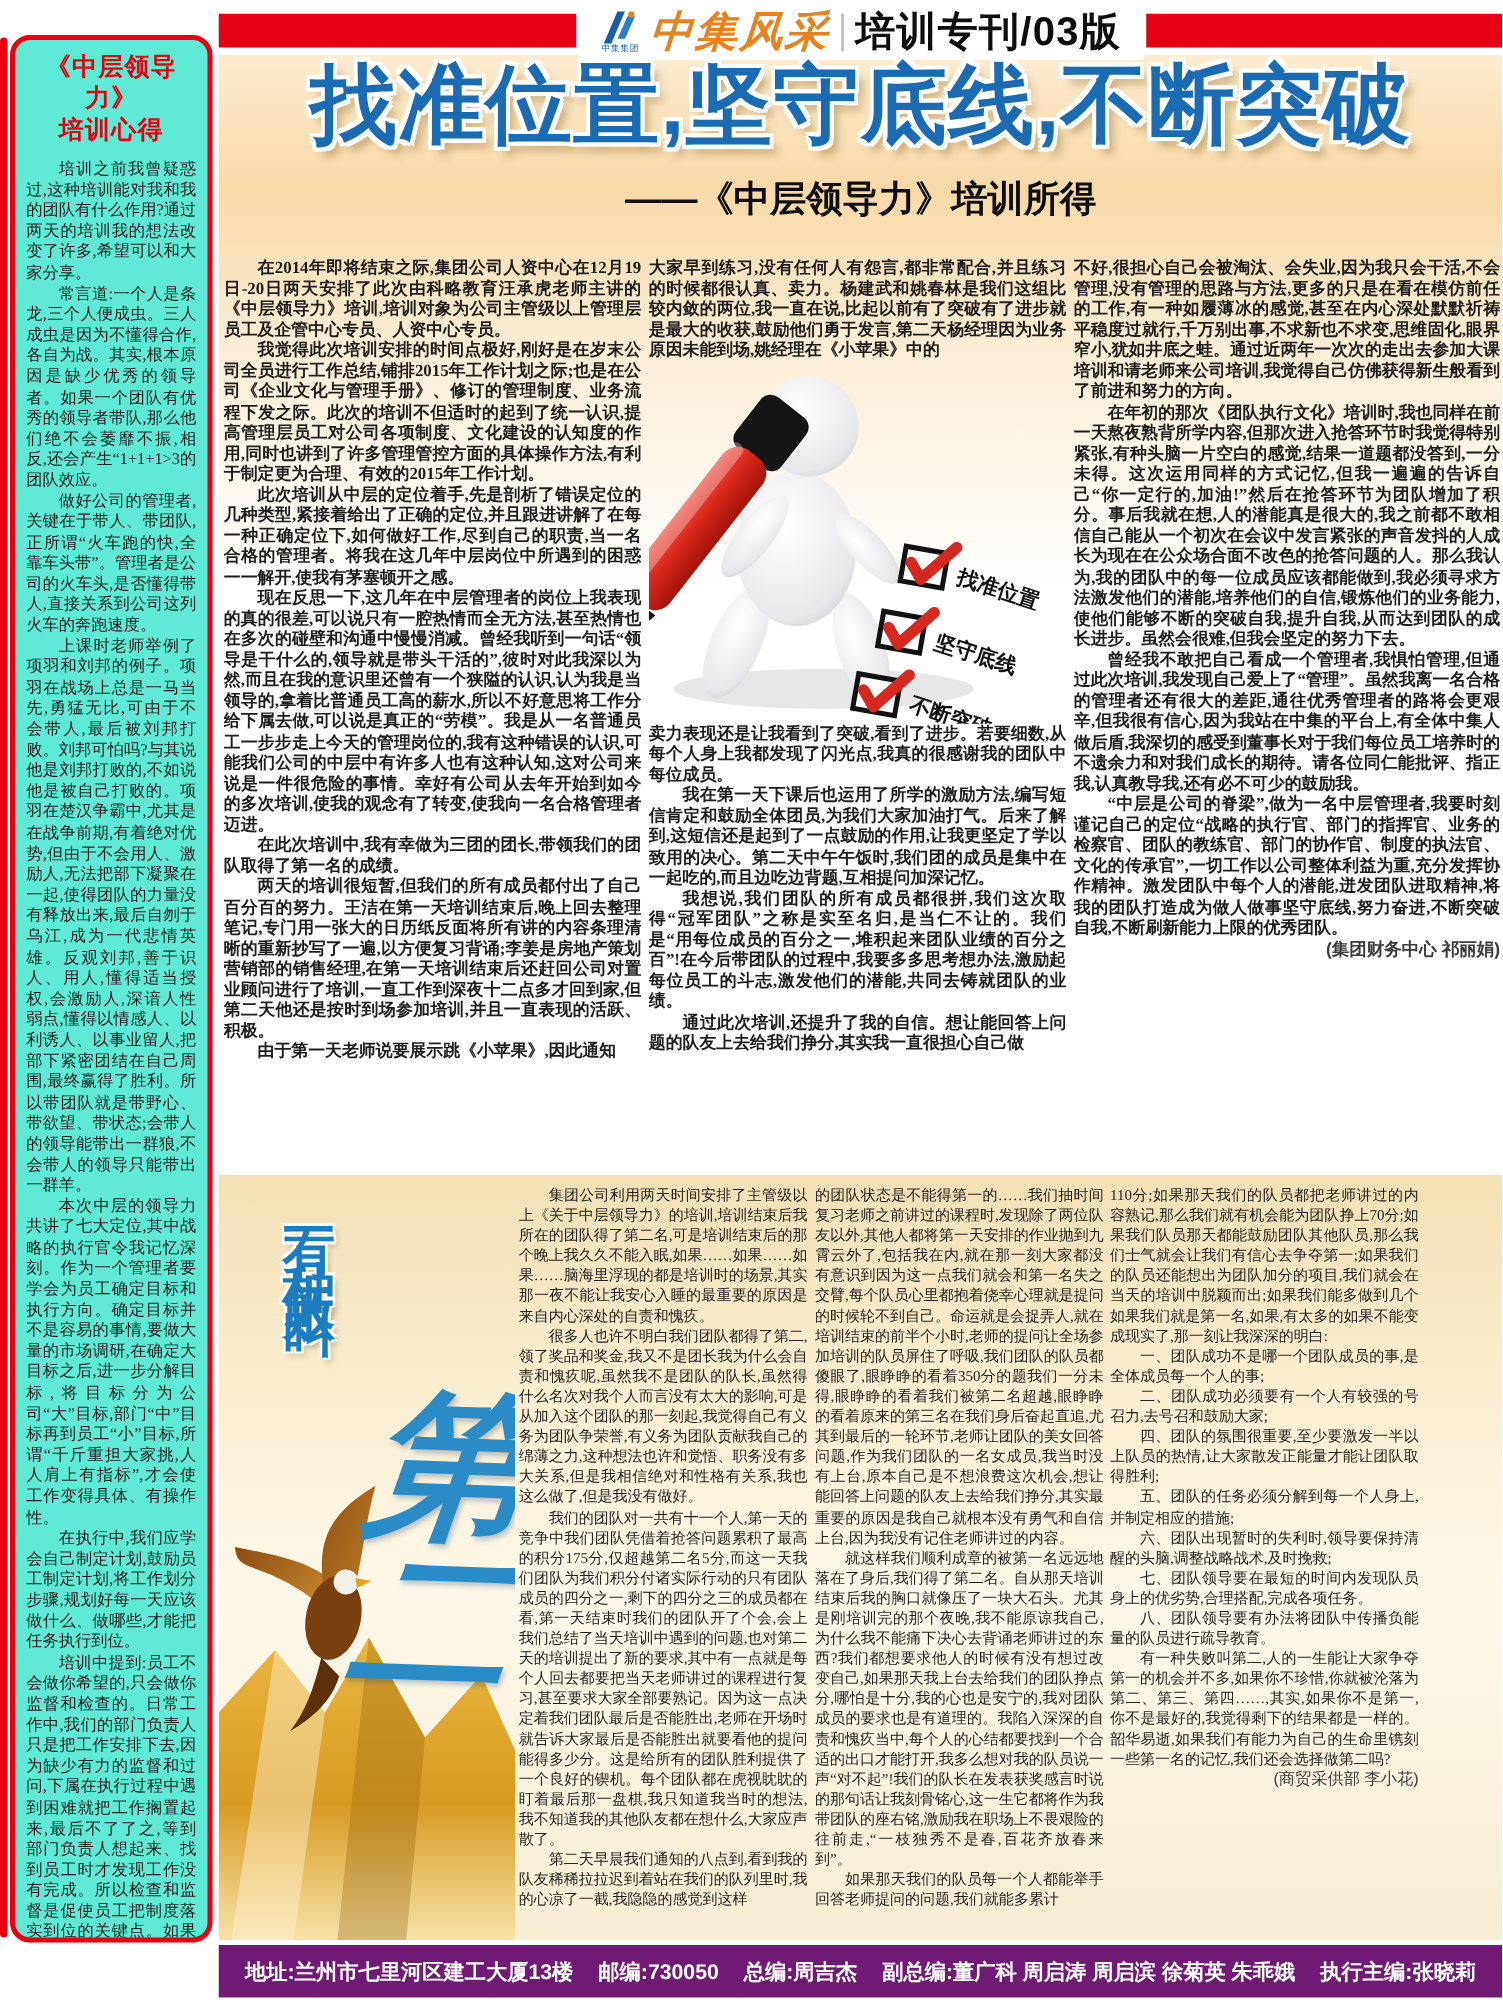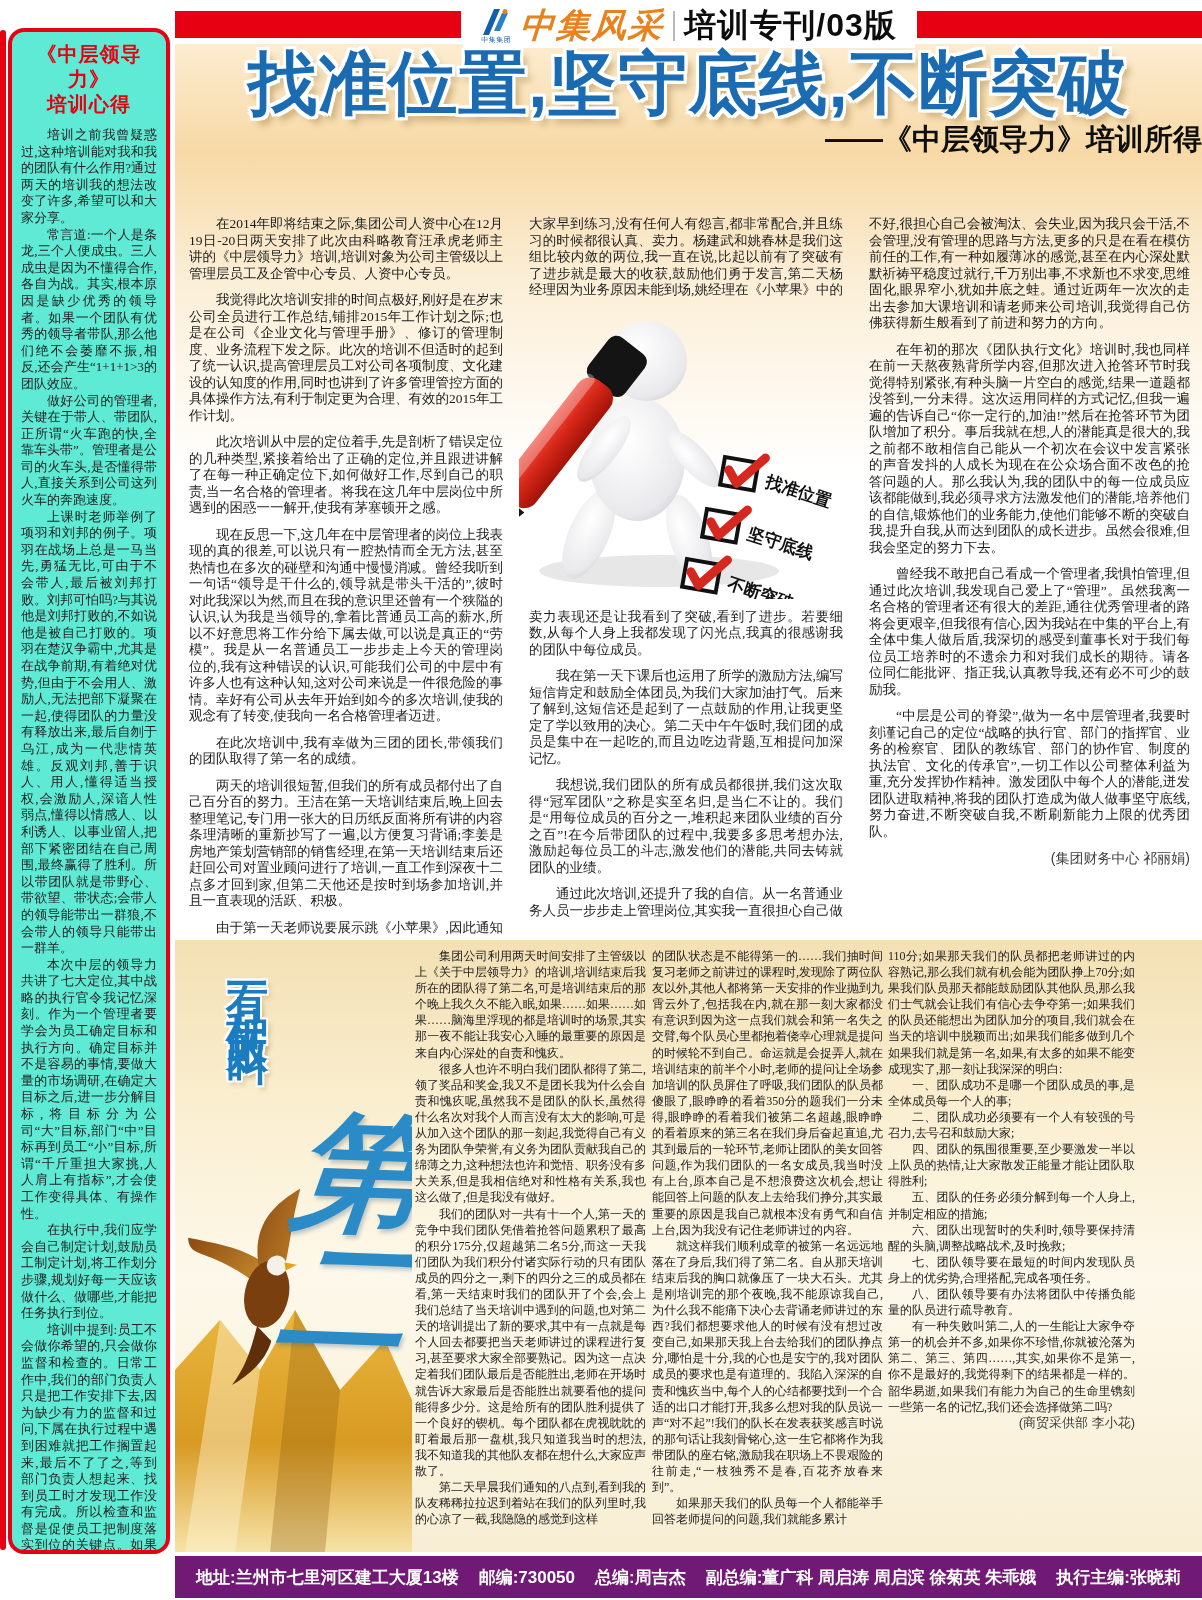--- a/index.html
+++ b/index.html
@@ -30,29 +30,29 @@
          color:#e8821e;letter-spacing:2px;transform:skewX(-4deg);white-space:nowrap;}
   .banner-divider{width:2px;height:30px;background:#b9b9b9;}
   .edition{font-family:"Liberation Sans",sans-serif;font-weight:900;font-size:32px;color:#0d0d0d;
            letter-spacing:1px;white-space:nowrap;}
   
   .headline-zone{position:absolute;top:48px;left:0;width:100%;text-align:center;}
   .headline{font-family:"Liberation Sans",sans-serif;font-weight:900;font-size:69px;letter-spacing:1px;
             color:#1a6bb2;line-height:1.05;white-space:nowrap;
             text-shadow:-3px -3px 0 #fff,3px -3px 0 #fff,-3px 3px 0 #fff,3px 3px 0 #fff,
                         0 -3px 0 #fff,0 3px 0 #fff,-3px 0 0 #fff,3px 0 0 #fff,6px 7px 7px rgba(140,100,30,.45);}
-  .subhead{margin-top:0;font-family:"Liberation Sans",sans-serif;font-weight:900;font-size:29px;color:#0e0e0e;text-align:right;}
+  .subhead{margin-top:20px;font-family:"Liberation Sans",sans-serif;font-weight:900;font-size:29px;color:#0e0e0e;}
   
   .article{position:absolute;top:206px;left:0;width:100%;height:734px;font-size:13.5px;line-height:16.5px;
            text-align:justify;}
   .col{position:absolute;top:0;height:100%;overflow:hidden;}
   .c1{left:4px;width:334px;}
   .c2{left:344px;width:334px;}
   .c3{left:684px;width:341px;}
-  .article p{margin:10px;text-indent:2em;}
+  .article p{margin:0;text-indent:2em;font-weight:bold;}
   .article p.cont{text-indent:0;}
   .byline{margin-top:16px;text-align:right;text-indent:0 !important;color:#3c3c3c;
           font-family:"Liberation Sans",sans-serif;font-size:14px;}
   .illustration{width:334px;height:290px;position:relative;}
   
   .bottom{position:absolute;top:940px;left:0;width:100%;height:612px;
           background:linear-gradient(180deg,#f3e0b4 0%,#faeecf 26%,#fdf8ea 55%,#f8eed4 100%);overflow:hidden;}
   .b-art{position:absolute;left:0;top:0;width:237px;height:612px;overflow:hidden;}
   .v-title{position:absolute;left:44px;top:10px;writing-mode:vertical-rl;font-family:"Liberation Sans",sans-serif;
            font-weight:900;font-size:42px;color:#1b7cc0;letter-spacing:12px;
@@ -184,21 +184,21 @@
                 <rect x="0" y="0" width="34" height="28" fill="#fff" stroke="#111" stroke-width="4"></rect>
                 <path d="M6 12 L16 24 L40 -6" fill="none" stroke="#d5281e" stroke-width="9" stroke-linecap="round" stroke-linejoin="round"></path>
                 <text x="44" y="22" transform="rotate(8 44 22)">不断突破</text>
               </g>
             </g>
           </svg>
         </div>
         <p class="cont">卖力表现还是让我看到了突破,看到了进步。若要细数,从每个人身上我都发现了闪光点,我真的很感谢我的团队中每位成员。</p>
         <p>我在第一天下课后也运用了所学的激励方法,编写短信肯定和鼓励全体团员,为我们大家加油打气。后来了解到,这短信还是起到了一点鼓励的作用,让我更坚定了学以致用的决心。第二天中午午饭时,我们团的成员是集中在一起吃的,而且边吃边背题,互相提问加深记忆。</p>
         <p>我想说,我们团队的所有成员都很拼,我们这次取得“冠军团队”之称是实至名归,是当仁不让的。我们是“用每位成员的百分之一,堆积起来团队业绩的百分之百”!在今后带团队的过程中,我要多多思考想办法,激励起每位员工的斗志,激发他们的潜能,共同去铸就团队的业绩。</p>
-        <p>通过此次培训,还提升了我的自信。从一名普通业务人员一步步走上管理岗位,其实我一直很担心自己做</p>
+        <p>通过此次培训,还提升了我的自信。想让能回答上问题的队友上去给我们挣分,其实我一直很担心自己做</p>
       </div>
       <div class="col c3">
         <p class="cont">不好,很担心自己会被淘汰、会失业,因为我只会干活,不会管理,没有管理的思路与方法,更多的只是在看在模仿前任的工作,有一种如履薄冰的感觉,甚至在内心深处默默祈祷平稳度过就行,千万别出事,不求新也不求变,思维固化,眼界窄小,犹如井底之蛙。通过近两年一次次的走出去参加大课培训和请老师来公司培训,我觉得自己仿佛获得新生般看到了前进和努力的方向。</p>
         <p>在年初的那次《团队执行文化》培训时,我也同样在前一天熬夜熟背所学内容,但那次进入抢答环节时我觉得特别紧张,有种头脑一片空白的感觉,结果一道题都没答到,一分未得。这次运用同样的方式记忆,但我一遍遍的告诉自己“你一定行的,加油!”然后在抢答环节为团队增加了积分。事后我就在想,人的潜能真是很大的,我之前都不敢相信自己能从一个初次在会议中发言紧张的声音发抖的人成长为现在在公众场合面不改色的抢答问题的人。那么我认为,我的团队中的每一位成员应该都能做到,我必须寻求方法激发他们的潜能,培养他们的自信,锻炼他们的业务能力,使他们能够不断的突破自我,提升自我,从而达到团队的成长进步。虽然会很难,但我会坚定的努力下去。</p>
         <p>曾经我不敢把自己看成一个管理者,我惧怕管理,但通过此次培训,我发现自己爱上了“管理”。虽然我离一名合格的管理者还有很大的差距,通往优秀管理者的路将会更艰辛,但我很有信心,因为我站在中集的平台上,有全体中集人做后盾,我深切的感受到董事长对于我们每位员工培养时的不遗余力和对我们成长的期待。请各位同仁能批评、指正我,认真教导我,还有必不可少的鼓励我。</p>
         <p>“中层是公司的脊梁”,做为一名中层管理者,我要时刻谨记自己的定位“战略的执行官、部门的指挥官、业务的检察官、团队的教练官、部门的协作官、制度的执法官、文化的传承官”,一切工作以公司整体利益为重,充分发挥协作精神。激发团队中每个人的潜能,迸发团队进取精神,将我的团队打造成为做人做事坚守底线,努力奋进,不断突破自我,不断刷新能力上限的优秀团队。</p>
         <p class="byline">(集团财务中心  祁丽娟)</p>
       </div>
     </div>
 

